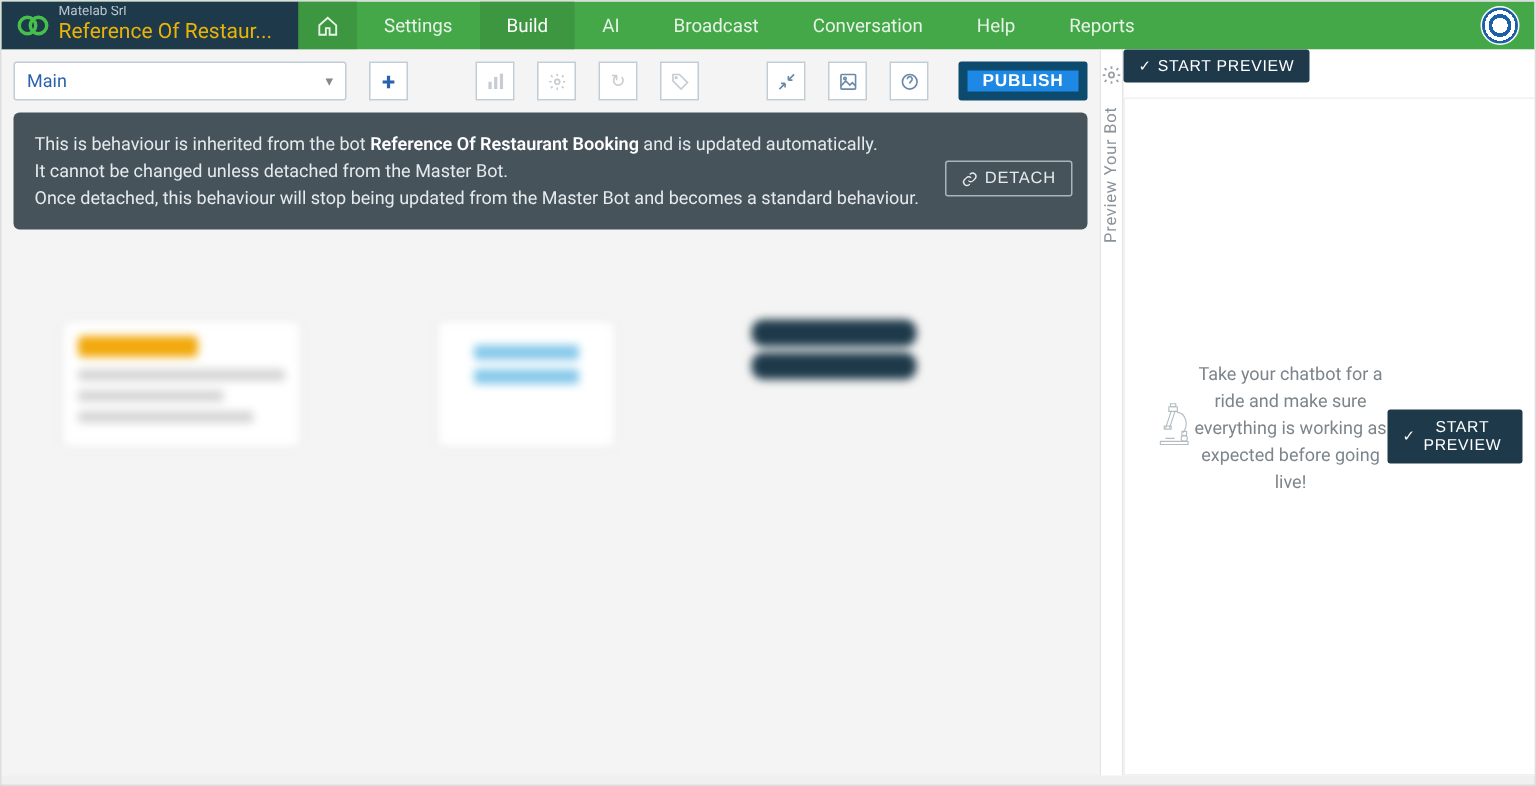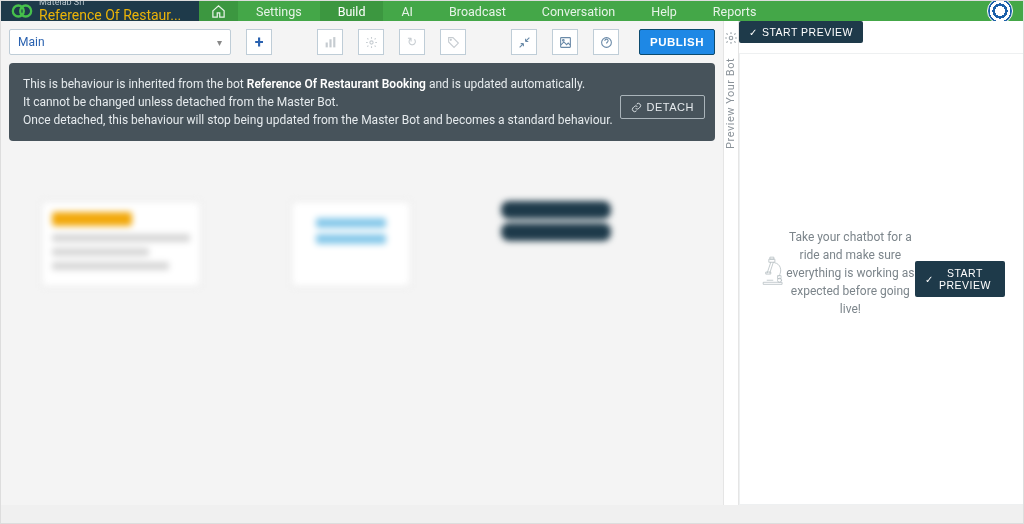--- a/index.html
+++ b/index.html
@@ -1,18 +1,18 @@
 <!DOCTYPE html>
 <html><head>
 <meta charset="utf-8">
 <style>
 * { box-sizing: border-box; margin: 0; padding: 0; }
 body { font-family: -apple-system, BlinkMacSystemFont, "Segoe UI", Roboto, sans-serif; background: #f0f0f0; width: 1024px; height: 524px; overflow: hidden; border: 1px solid #ddd; }
 
-.topbar { display: flex; align-items: stretch; height: 20px; background: #44a748; color: #fff; }
+.topbar { display: flex; align-items: stretch; height: 32px; background: #44a748; color: #fff; }
 .brand { display: flex; align-items: center; background: #1e3a4a; padding: 0 10px; width: 198px; gap: 6px; }
 .brand-logo { width: 22px; height: 22px; flex-shrink: 0; }
 .brand-logo svg { width: 100%; height: 100%; }
 .brand-text { overflow: hidden; white-space: nowrap; text-overflow: ellipsis; }
 .brand-org { font-size: 9px; color: #b8c5cc; line-height: 1; }
 .brand-title { font-size: 14px; color: #eab308; line-height: 1.2; }
 
 .nav { display: flex; align-items: stretch; flex: 1; }
 .nav-item { padding: 0 18px; display: flex; align-items: center; font-size: 12.5px; color: #e6f3e7; cursor: pointer; }
 .nav-item.home { padding: 0 12px; background: #3c9740; }
@@ -23,21 +23,21 @@
 .body { display: flex; height: calc(100% - 38px); }
 .canvas { flex: 1; position: relative; background: #f4f4f4; }
 
 .toolbar { display: flex; align-items: center; padding: 8px; gap: 16px; }
 .dropdown { flex: 0 0 222px; height: 26px; border: 1px solid #bfcdd7; border-radius: 2px; background: #fff; display: flex; align-items: center; padding: 0 8px; font-size: 12px; color: #2a62b0; justify-content: space-between; }
 .dropdown .caret { font-size: 10px; color: #888; }
 .tb-btn { width: 26px; height: 26px; border: 1px solid #bfcdd7; background: #fff; display: flex; align-items: center; justify-content: center; font-size: 12px; color: #6a8aa8; margin-left: -1px; cursor: pointer; }
 .tb-btn.disabled { color: #c6ccd1; cursor: default; }
 .tb-btn.add { color: #2a62b0; font-weight: bold; font-size: 16px; }
 .tb-gap { width: 14px; }
-.publish { height: 26px; border: 1px solid #0c4a6e; background: #1e88e5; color: #fff; font-size: 11.5px; letter-spacing: 0.5px; padding: 0 10px; border-radius: 2px; font-weight: 600; cursor: pointer; margin-left: 4px; }
+.publish { height: 26px; border: 6px solid #0c4a6e; background: #1e88e5; color: #fff; font-size: 11.5px; letter-spacing: 0.5px; padding: 0 10px; border-radius: 2px; font-weight: 600; cursor: pointer; margin-left: 4px; }
 
 .notice { margin: 0 8px; background: #47535b; color: #e5eaed; padding: 12px 14px 12px 14px; border-radius: 4px; font-size: 12px; line-height: 1.5; position: relative; }
 .notice b { color: #fff; font-weight: 600; }
 .detach-btn { position: absolute; right: 10px; bottom: 22px; border: 1px solid #aab4ba; background: transparent; color: #e5eaed; font-size: 11px; padding: 5px 10px; border-radius: 2px; letter-spacing: 0.5px; display: flex; align-items: center; gap: 5px; cursor: pointer; }
 .notice-text { max-width: 88%; }
 
 .blurred { filter: blur(3px); position: absolute; top: 180px; left: 40px; right: 40px; display: flex; gap: 90px; pointer-events: none; }
 .bl-card { background: #fff; border: 1px solid #e0e0e0; border-radius: 4px; padding: 10px; width: 160px; }
 .bl-card .badge { background: #f2a90c; height: 14px; width: 80px; border-radius: 3px; margin-bottom: 8px; }
 .bl-card .line { background: #d6d6d6; height: 8px; border-radius: 2px; margin-bottom: 6px; }

